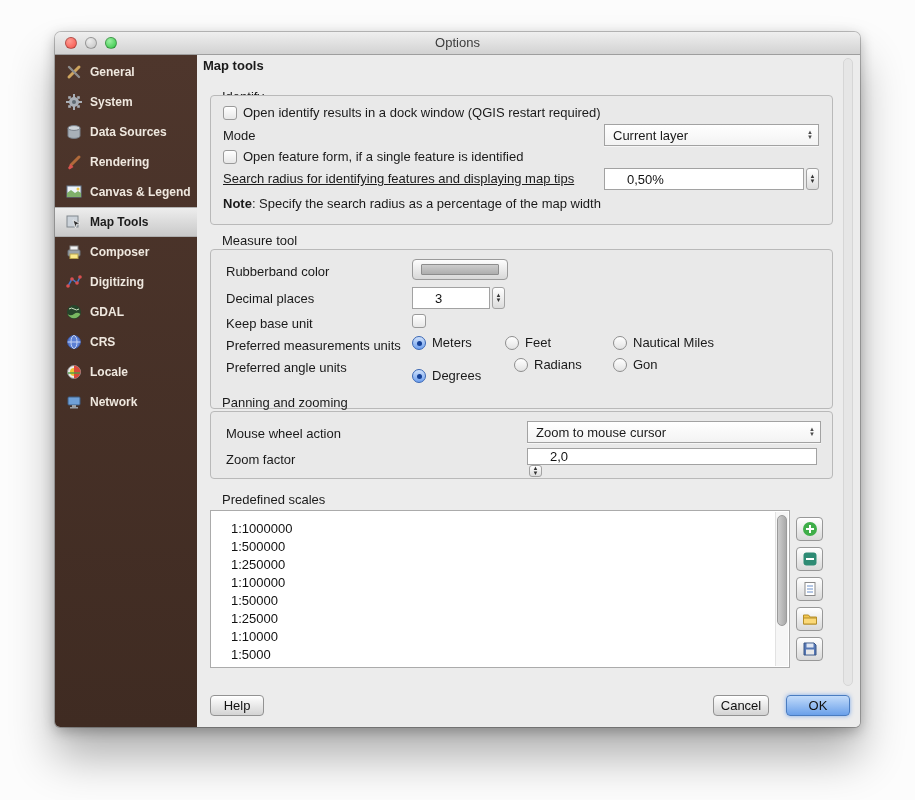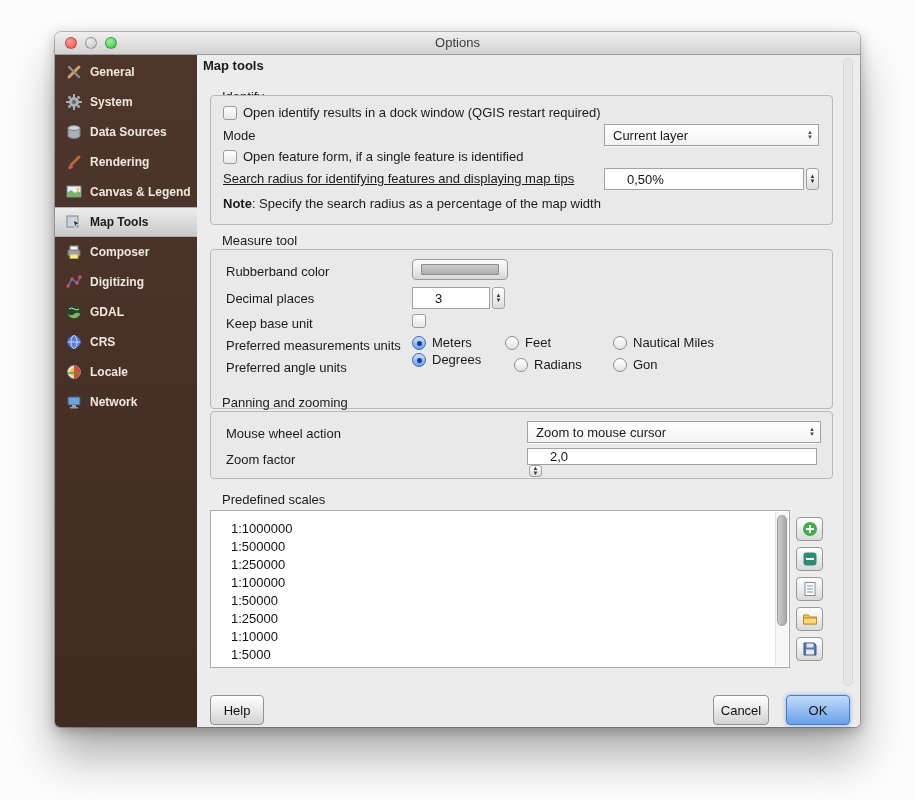--- a/index.html
+++ b/index.html
@@ -97,21 +97,21 @@
   .content-scrollbar {
     position:absolute; left:646px; top:3px; width:10px; height:628px;
     background:#e6e6e6; border:1px solid #d6d6d6; border-radius:5px;
   }
   .tool-btn {
     position:absolute; width:27px; height:24px; border:1px solid #989898; border-radius:4px;
     background:linear-gradient(#ffffff,#d9d9d9); display:flex; align-items:center; justify-content:center;
     box-shadow:0 1px 0 rgba(255,255,255,.7) inset;
   }
   .btn {
-    position:absolute; height:30px; border:1px solid #929292; border-radius:4px;
+    position:absolute; height:21px; border:1px solid #929292; border-radius:4px;
     background:linear-gradient(#ffffff,#d3d3d3); font-size:13px; color:#111;
     display:flex; align-items:center; justify-content:center;
     box-shadow:inset 0 1px 0 rgba(255,255,255,.8);
     text-align:center;
   }
   .btn.primary {
     background:linear-gradient(#c2dbfa,#6aa0ea); border-color:#4a7cc0;
     box-shadow:0 0 4px rgba(100,155,235,.8);
   }
 </style>
@@ -334,21 +334,21 @@
         <div class="radio-row" style="left:294px; top:85px;">
           <span class="radio"></span>
           <span>Feet</span>
         </div>
         <div class="radio-row" style="left:402px; top:85px;">
           <span class="radio"></span>
           <span>Nautical Miles</span>
         </div>
 
         <div class="lbl" style="left:15px; top:110px;">Preferred angle units</div>
-        <div class="radio-row" style="left:201px; top:102px;">
+        <div class="radio-row" style="left:201px; top:118px;">
           <span class="radio checked"></span>
           <span>Degrees</span>
         </div>
         <div class="radio-row" style="left:303px; top:107px;">
           <span class="radio"></span>
           <span>Radians</span>
         </div>
         <div class="radio-row" style="left:402px; top:107px;">
           <span class="radio"></span>
           <span>Gon</span>

